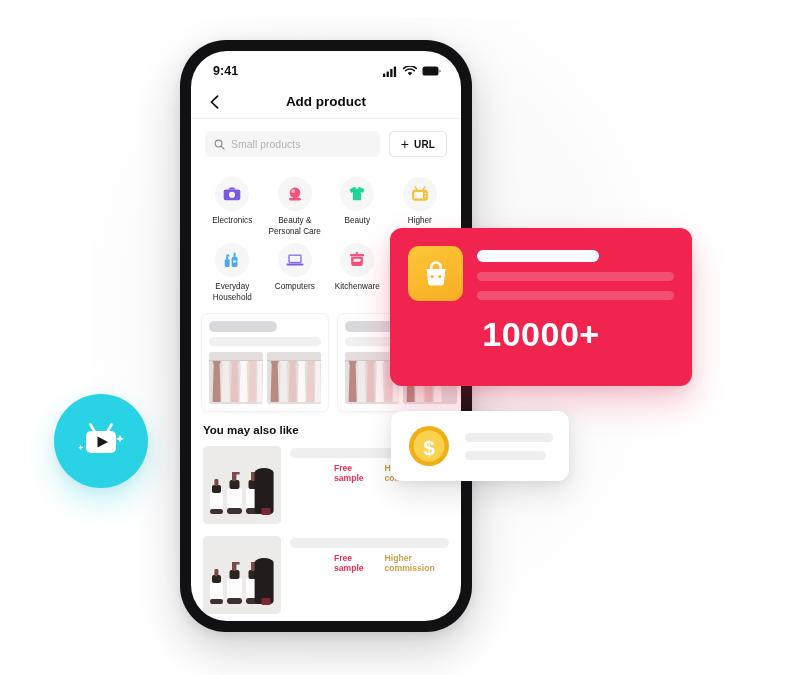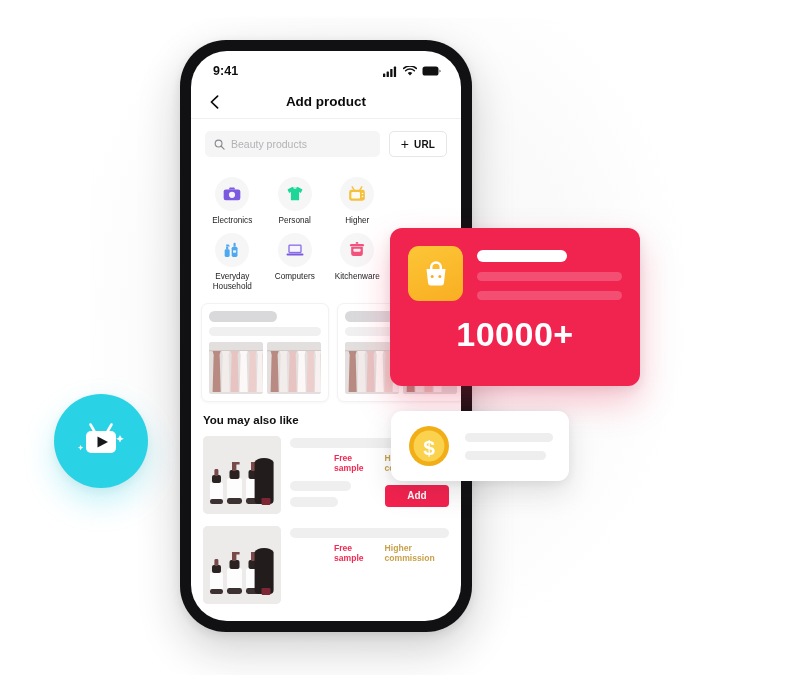--- a/index.html
+++ b/index.html
@@ -112,21 +112,21 @@
   .ph-bar-s.w55 { width: 55%; }
   .add-btn {
     width: 64px; height: 22px; background: #f4224f; border-radius: 4px;
     display: flex; align-items: center; justify-content: center;
     font-size: 10px; font-weight: 700; color: #fff;
   }
 
   
   .card-red {
     position: absolute; left: 390px; top: 228px;
-    width: 250px; height: 158px; background: #f1234f;
+    width: 302px; height: 158px; background: #f1234f;
     border-radius: 12px;
     box-shadow: 0 16px 34px rgba(241,35,79,.26), 0 4px 12px rgba(0,0,0,.08);
   }
   .cr-top { display: flex; align-items: flex-start; gap: 14px; padding: 18px 18px 0 18px; }
   .bag-tile {
     width: 55px; height: 55px; flex: 0 0 55px; border-radius: 11px;
     background: linear-gradient(160deg,#fcc636 0%,#f9ae23 100%);
     display: flex; align-items: center; justify-content: center;
   }
   .cr-lines { flex: 1; padding-top: 4px; display: flex; flex-direction: column; gap: 10px; }
@@ -200,21 +200,21 @@
         </svg>
         <div class="nav-title">Add product</div>
       </div>
 
       <div class="search-row">
         <div class="search-box">
           <svg width="11" height="11" viewBox="0 0 12 12">
             <circle cx="5" cy="5" r="3.7" stroke="#8a8a8f" stroke-width="1.25" fill="none"></circle>
             <path d="M7.9 7.9 L11 11" stroke="#8a8a8f" stroke-width="1.25" stroke-linecap="round"></path>
           </svg>
-          <span class="search-ph">Beauty products</span>
+          <span class="search-ph">Small products</span>
         </div>
         <div class="url-btn">
           <span class="url-plus">+</span>
           <span class="url-txt">URL</span>
         </div>
       </div>
 
       <div class="cats">
         <div class="cat-row">
 
@@ -222,29 +222,39 @@
             <div class="cat-ico">
               <svg width="20" height="20" viewBox="0 0 24 24">
                 <rect x="2" y="6.5" width="20" height="13" rx="2.6" fill="#7b5ae0"></rect>
                 <path d="M8 6.5 l1.3-2.2 h5.4 L16 6.5z" fill="#7b5ae0"></path>
                 <circle cx="12" cy="13" r="3.7" fill="#ffffff" opacity=".92"></circle>
               </svg>
             </div>
             <div class="cat-label">Electronics</div>
           </div>
 
+          <div class="cat">
+            <div class="cat-ico">
+              <svg width="20" height="20" viewBox="0 0 24 24">
+                <circle cx="12" cy="10.5" r="6.4" fill="#f2537d"></circle>
+                <circle cx="9.8" cy="8.4" r="2.3" fill="#ffffff" opacity=".55"></circle>
+                <rect x="5" y="16.6" width="14" height="3.2" rx="1.6" fill="#f2537d"></rect>
+              </svg>
+            </div>
+            <div class="cat-label">Beauty &amp; Personal Care</div>
+          </div>
 
           <div class="cat">
             <div class="cat-ico">
               <svg width="20" height="20" viewBox="0 0 24 24">
                 <path d="M8.6 3.5 L3 6.6 l2 4.1 2.1-1v9.8 h9.8 v-9.8 l2.1 1 2-4.1 -5.6-3.1z" fill="#1ed698"></path>
                 <path d="M9.6 3.8 a2.5 2.5 0 0 0 4.8 0" fill="#ffffff" opacity=".9"></path>
               </svg>
             </div>
-            <div class="cat-label">Personal</div>
+            <div class="cat-label">Beauty</div>
           </div>
 
           <div class="cat">
             <div class="cat-ico">
               <svg width="20" height="20" viewBox="0 0 24 24">
                 <path d="M8.5 7 L6.2 3.4 M15.5 7 L17.8 3.4" stroke="#f5c13d" stroke-width="1.7" stroke-linecap="round"></path>
                 <rect x="2.6" y="7" width="18.8" height="13" rx="2.6" fill="#f5c13d"></rect>
                 <rect x="5.2" y="9.5" width="10.4" height="8" rx="1.4" fill="#ffffff" opacity=".92"></rect>
                 <circle cx="18.6" cy="11.4" r="1" fill="#ffffff" opacity=".92"></circle>
                 <circle cx="18.6" cy="15" r="1" fill="#ffffff" opacity=".92"></circle>
@@ -390,27 +400,20 @@
               <rect x="58.5" y="62" width="9" height="7" rx="1.2" fill="#7d2634"></rect>
             </g>
           </svg>
         </div>
         <div class="pinfo">
           <div class="ph-bar-wide"></div>
           <div class="tags">
             <span class="tag-free">Free sample</span>
             <span class="tag-comm">Higher commission</span>
           </div>
-          <div class="prow-bottom">
-            <div class="prow-bars">
-              <div class="ph-bar-s w70"></div>
-              <div class="ph-bar-s w55"></div>
-            </div>
-            <div class="add-btn">Add</div>
-          </div>
         </div>
       </div>
 
       <div class="prow">
         <div class="pthumb">
           <svg width="100%" height="100%" viewBox="0 0 78 78" preserveAspectRatio="none">
             <rect width="78" height="78" fill="#ecebea"></rect>
             <g>
               <rect x="7" y="46" width="13" height="22" rx="2.4" fill="#fdfdfd"></rect>
               <rect x="9" y="39" width="9" height="8" rx="2" fill="#2b2322"></rect>

